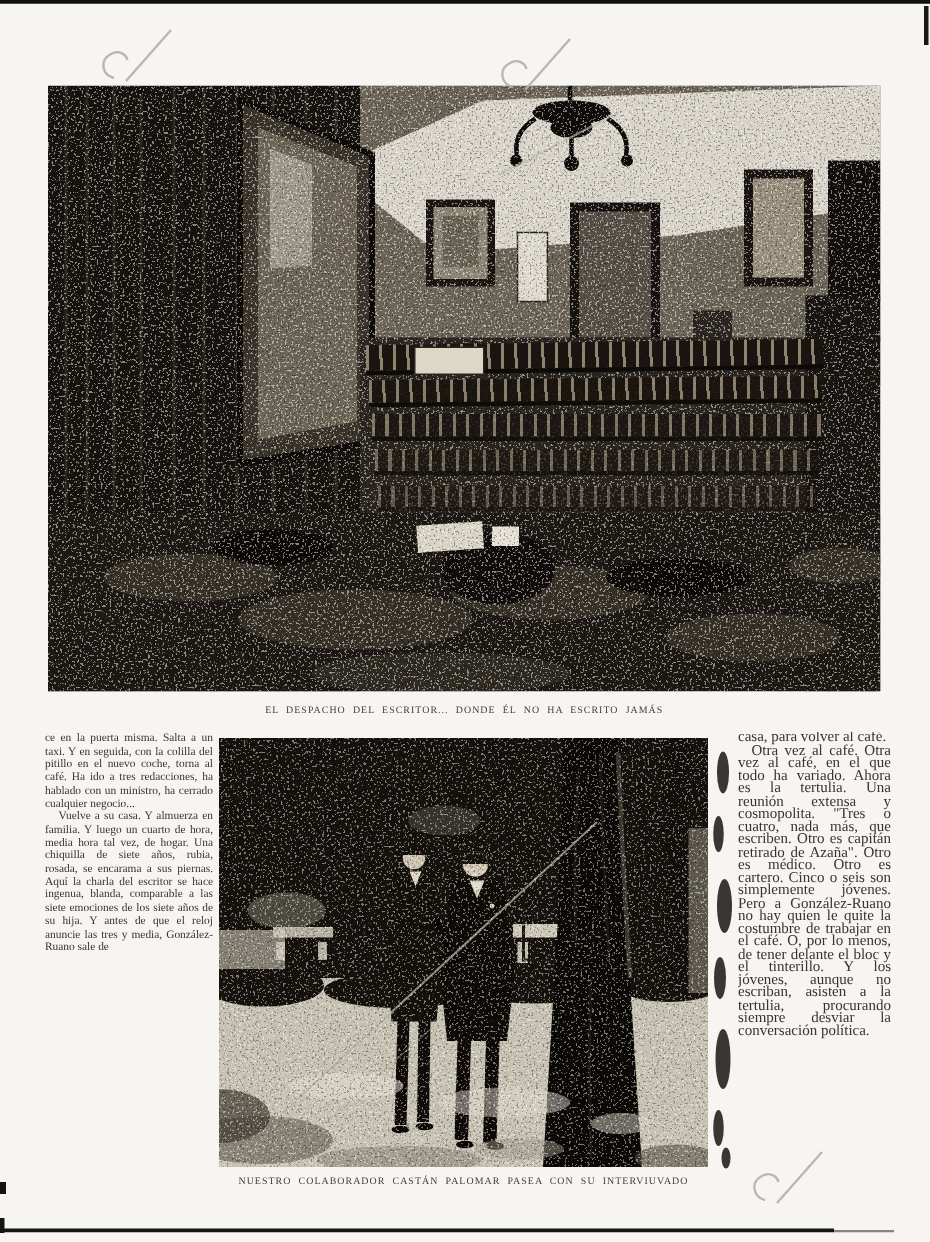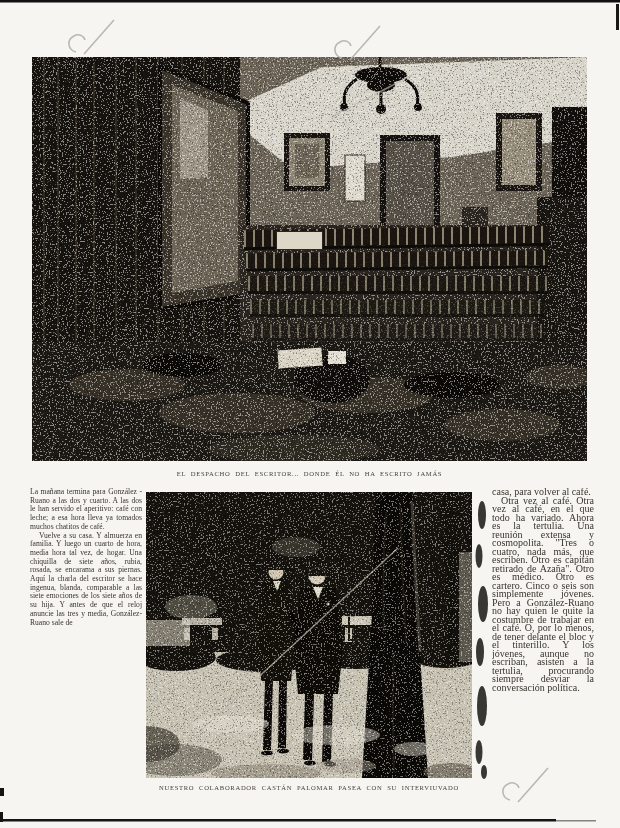--- a/index.html
+++ b/index.html
@@ -123,21 +123,21 @@
     <div class="books r2"></div>
     <div class="books r3"></div>
     <div class="books r4"></div>
     <div class="books r5"></div>
     <div class="shelf-white"></div>
   </figure>
 
   <div class="caption caption-top">EL DESPACHO DEL ESCRITOR... DONDE ÉL NO HA ESCRITO JAMÁS</div>
 
   <div class="col col-left">
-      <p>La mañana termina para González - Ruano a las dos y cuarto. A las dos le han servido el aperitivo: café con leche; a esa hora lleva ya tomados muchos chatitos de café.</p>
+      <p>ce en la puerta misma. Salta a un taxi. Y en seguida, con la colilla del pitillo en el nuevo coche, torna al café. Ha ido a tres redacciones, ha hablado con un ministro, ha cerrado cualquier negocio...</p>
       <p>Vuelve a su casa. Y almuerza en familia. Y luego un cuarto de hora, media hora tal vez, de hogar. Una chiquilla de siete años, rubia, rosada, se encarama a sus piernas. Aquí la charla del escritor se hace ingenua, blanda, comparable a las siete emociones de los siete años de su hija. Y antes de que el reloj anuncie las tres y media, González-Ruano sale de</p>
     </div>
 
   <figure class="photo-mid">
     <svg width="326" height="286" viewBox="0 0 326 286">
       <defs>
         <filter id="pw2" x="0" y="0" width="100%" height="100%">
           <feTurbulence type="fractalNoise" baseFrequency="0.65" numOctaves="2" seed="5" stitchTiles="stitch"></feTurbulence>
           <feColorMatrix type="matrix" values="0 0 0 0 1  0 0 0 0 1  0 0 0 0 1  0 0 0 20 -12.2"></feColorMatrix>
         </filter>

